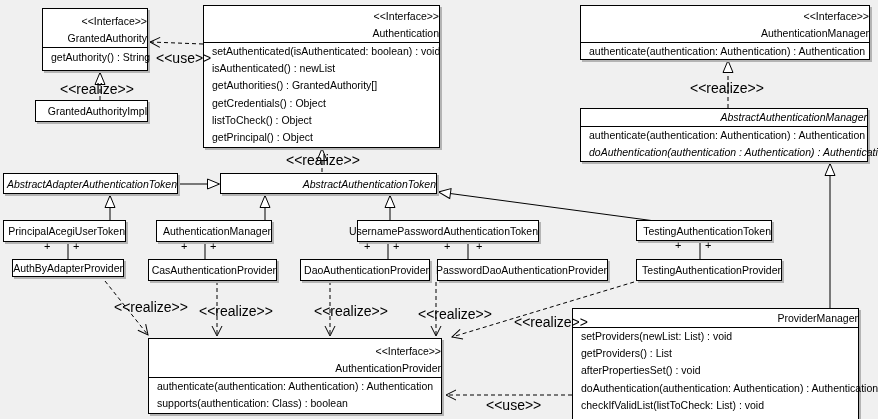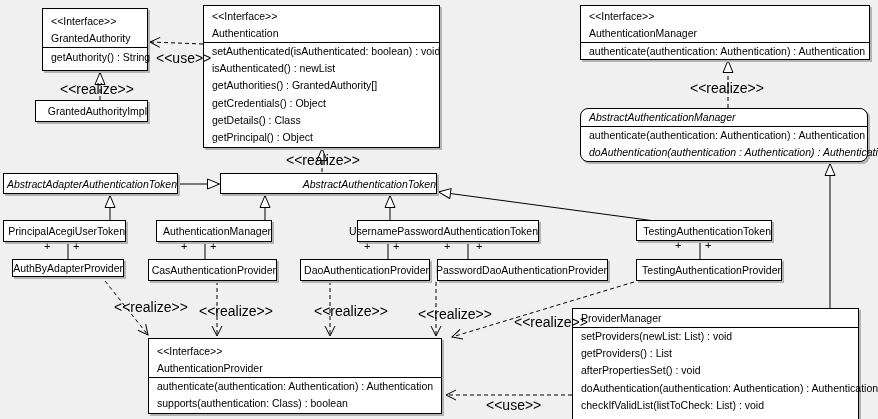--- a/index.html
+++ b/index.html
@@ -13,21 +13,21 @@
   #wires{position:absolute;left:0;top:0;}
   .box{
     position:absolute;
     background:#fff;
     border:1px solid #000;
     box-shadow:2px 2px 0 0 #b4b4b4;
     font-size:10.5px;
     color:#000;
     box-sizing:border-box;
   }
-  .hdr{text-align:left;padding-top:2px;margin-left:8px;}
+  .hdr{text-align:right;padding-top:2px;margin-left:8px;}
   .hdr .line{line-height:17px;white-space:nowrap;}
   .mlist{border-top:1px solid #000;}
   .m{line-height:17.2px;padding:0 8px;white-space:nowrap;}
   .single{display:flex;align-items:center;justify-content:flex-end;white-space:nowrap;}
   .it{font-style:italic;}
   .elabel{
     position:absolute;
     font-size:14px;
     color:#000;
     white-space:nowrap;
@@ -97,36 +97,36 @@
   <div class="box" style="left:203px;top:5px;width:237px;height:143px;">
     <div class="hdr">
       <div class="line">&lt;&lt;Interface&gt;&gt;</div>
       <div class="line">Authentication</div>
     </div>
     <div class="mlist">
       <div class="m">setAuthenticated(isAuthenticated: boolean) : void</div>
       <div class="m">isAuthenticated() : newList</div>
       <div class="m">getAuthorities() : GrantedAuthority[]</div>
       <div class="m">getCredentials() : Object</div>
-      <div class="m">getDetails() : Class</div>
+      <div class="m">listToCheck() : Object</div>
       <div class="m">getPrincipal() : Object</div>
     </div>
   </div>
 
   <div class="box" style="left:580px;top:5px;width:290px;height:55px;">
     <div class="hdr">
       <div class="line">&lt;&lt;Interface&gt;&gt;</div>
       <div class="line">AuthenticationManager</div>
     </div>
     <div class="mlist">
       <div class="m">authenticate(authentication: Authentication) : Authentication</div>
     </div>
   </div>
 
-  <div class="box" style="left:580px;top:108px;width:288px;height:54px;border-radius:8px;">
+  <div class="box" style="left:580px;top:108px;width:288px;height:54px;">
     <div class="hdr" style="padding-top:0;">
       <div class="line it">AbstractAuthenticationManager</div>
     </div>
     <div class="mlist">
       <div class="m">authenticate(authentication: Authentication) : Authentication</div>
       <div class="m it">doAuthentication(authentication : Authentication) : Authentication</div>
     </div>
   </div>
 
   <div class="box single it" style="left:3px;top:173px;width:175px;height:21px;">

